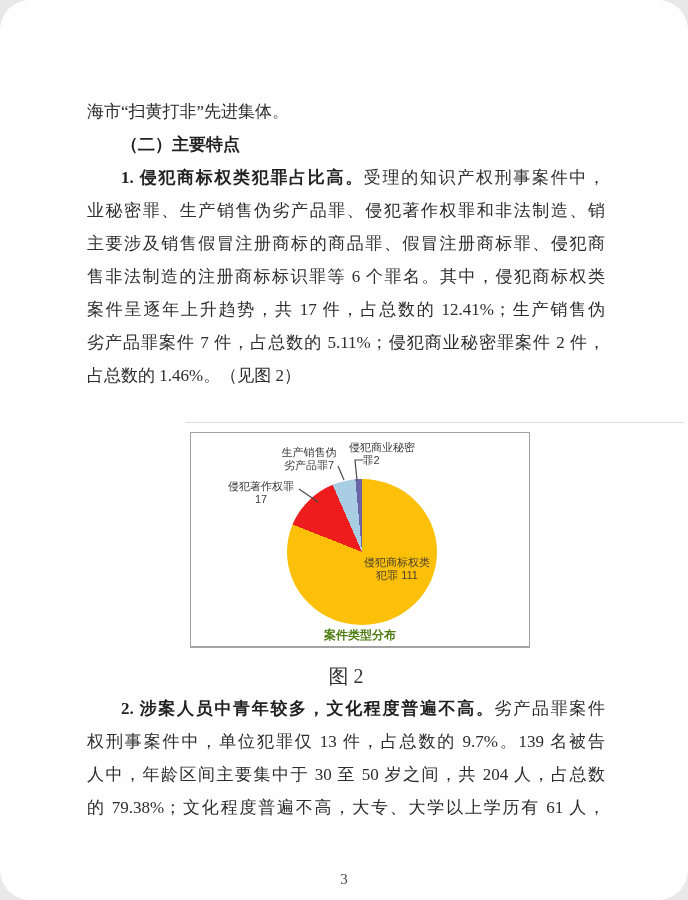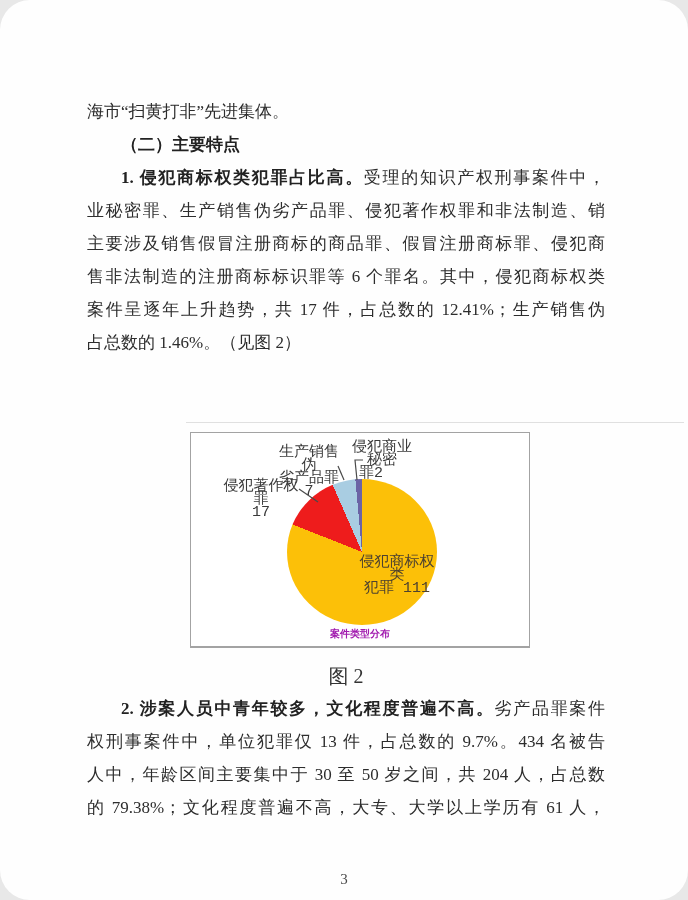--- a/index.html
+++ b/index.html
@@ -22,48 +22,49 @@
     position:absolute; left:190px; top:432px; width:340px; height:216px;
     background:#ffffff; border:1px solid #a3a3a3; border-bottom-width:2px;
     box-sizing:border-box;
   }
   .pie {
     position:absolute; left:96px; top:46px; width:150px; height:146px;
     border-radius:50%;
   }
   .leaders { position:absolute; left:0; top:0; width:340px; height:216px; pointer-events:none; }
   .lbl {
-    position:absolute; font-family:Liberation Mono, monospace;
-    font-size:15px; line-height:13px; color:#3a3a3a; text-align:center;
+    position:absolute; font-family:Liberation Sans, sans-serif;
+    font-size:11px; line-height:13px; color:#3a3a3a; text-align:center;
   }
   .lbl-fake { left:86px; top:13px; width:64px; }
   .lbl-secret { left:155px; top:8px; width:72px; }
   .lbl-secret .l2 { transform:translateX(-11px); }
   .lbl-copyright { left:30px; top:47px; width:80px; }
   .lbl-inside { left:166px; top:123px; width:80px; color:#4c4130; }
   .chart-title {
     position:absolute; left:0; right:0; top:194px; text-align:center;
-    font-weight:bold; font-size:10px; color:#a21caf;
+    font-weight:bold; font-size:12px; color:#4d7c0f;
   }
   .figcap { position:absolute; left:87px; width:518px; top:666px; height:20px; line-height:20px; text-align:center; font-size:20px; color:#333; }
   .pagenum { position:absolute; left:0; width:688px; top:871px; text-align:center; font-size:15px; color:#4a4a4a; }
 </style>
 </head>
 <body>
 
 <div class="page">
 
   <div class="para p1">
       <div class="tline"><span>海市“扫黄打非”先进集体。</span></div>
       <div class="tline ind"><span class="b">（二）主要特点</span></div>
       <div class="tline just ind"><span class="b">1. 侵犯商标权类犯罪占比高。</span><span>受理的知识产权刑事案件中，</span></div>
       <div class="tline just"><span>业秘密罪、生产销售伪劣产品罪、侵犯著作权罪和非法制造、销</span></div>
       <div class="tline just"><span>主要涉及销售假冒注册商标的商品罪、假冒注册商标罪、侵犯商</span></div>
       <div class="tline just"><span>售非法制造的注册商标标识罪等 6 个罪名。其中，侵犯商标权类</span></div>
       <div class="tline just"><span>案件呈逐年上升趋势，共 17 件，占总数的 12.41%；生产销售伪</span></div>
+      <div class="tline just"><span>劣产品罪案件 7 件，占总数的 5.11%；侵犯商业秘密罪案件 2 件，</span></div>
       <div class="tline"><span>占总数的 1.46%。（见图 2）</span></div>
     </div>
 
   <div class="artifact-line"></div>
 
   <div class="chartbox">
     <div class="pie" style="background: conic-gradient(rgb(252, 192, 8) 0deg, rgb(252, 192, 8) 291.68deg, rgb(238, 28, 28) 291.68deg, rgb(238, 28, 28) 336.35deg, rgb(169, 205, 226) 336.35deg, rgb(169, 205, 226) 354.74deg, rgb(107, 99, 165) 354.74deg, rgb(107, 99, 165) 360deg);"></div>
     <svg class="leaders" viewBox="0 0 340 216" xmlns="http://www.w3.org/2000/svg">
       <polyline points="108,56 127,69" fill="none" stroke="#4a4a4a" stroke-width="1.2"></polyline>
       <polyline points="147,33 153,47" fill="none" stroke="#4a4a4a" stroke-width="1.2"></polyline>
@@ -90,20 +91,20 @@
       <div class="l2">犯罪 111</div>
     </div>
 
     <div class="chart-title">案件类型分布</div>
   </div>
 
   <div class="figcap">图 2</div>
 
   <div class="para p2">
       <div class="tline just ind"><span class="b">2. 涉案人员中青年较多，文化程度普遍不高。</span><span>劣产品罪案件</span></div>
-      <div class="tline just"><span>权刑事案件中，单位犯罪仅 13 件，占总数的 9.7%。434 名被告</span></div>
+      <div class="tline just"><span>权刑事案件中，单位犯罪仅 13 件，占总数的 9.7%。139 名被告</span></div>
       <div class="tline just"><span>人中，年龄区间主要集中于 30 至 50 岁之间，共 204 人，占总数</span></div>
       <div class="tline just"><span>的 79.38%；文化程度普遍不高，大专、大学以上学历有 61 人，</span></div>
     </div>
 
   <div class="pagenum">3</div>
 
 </div>
 
 </body></html>

